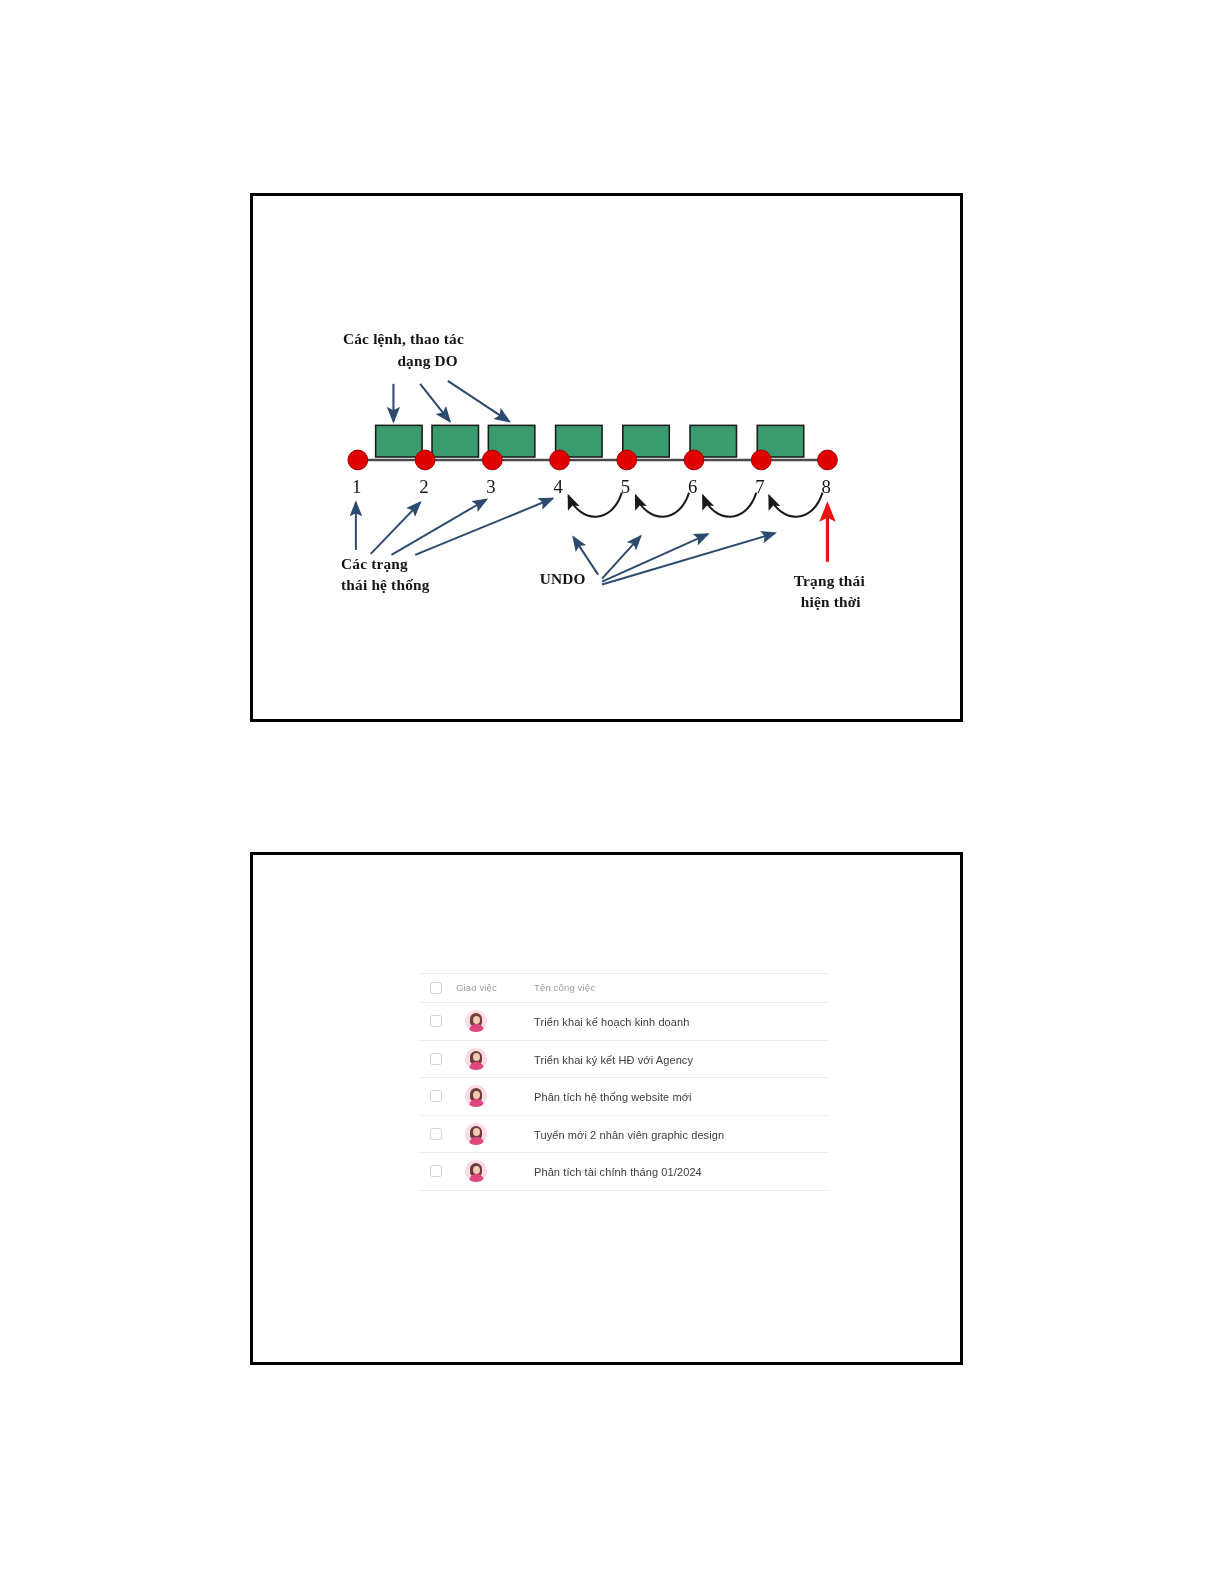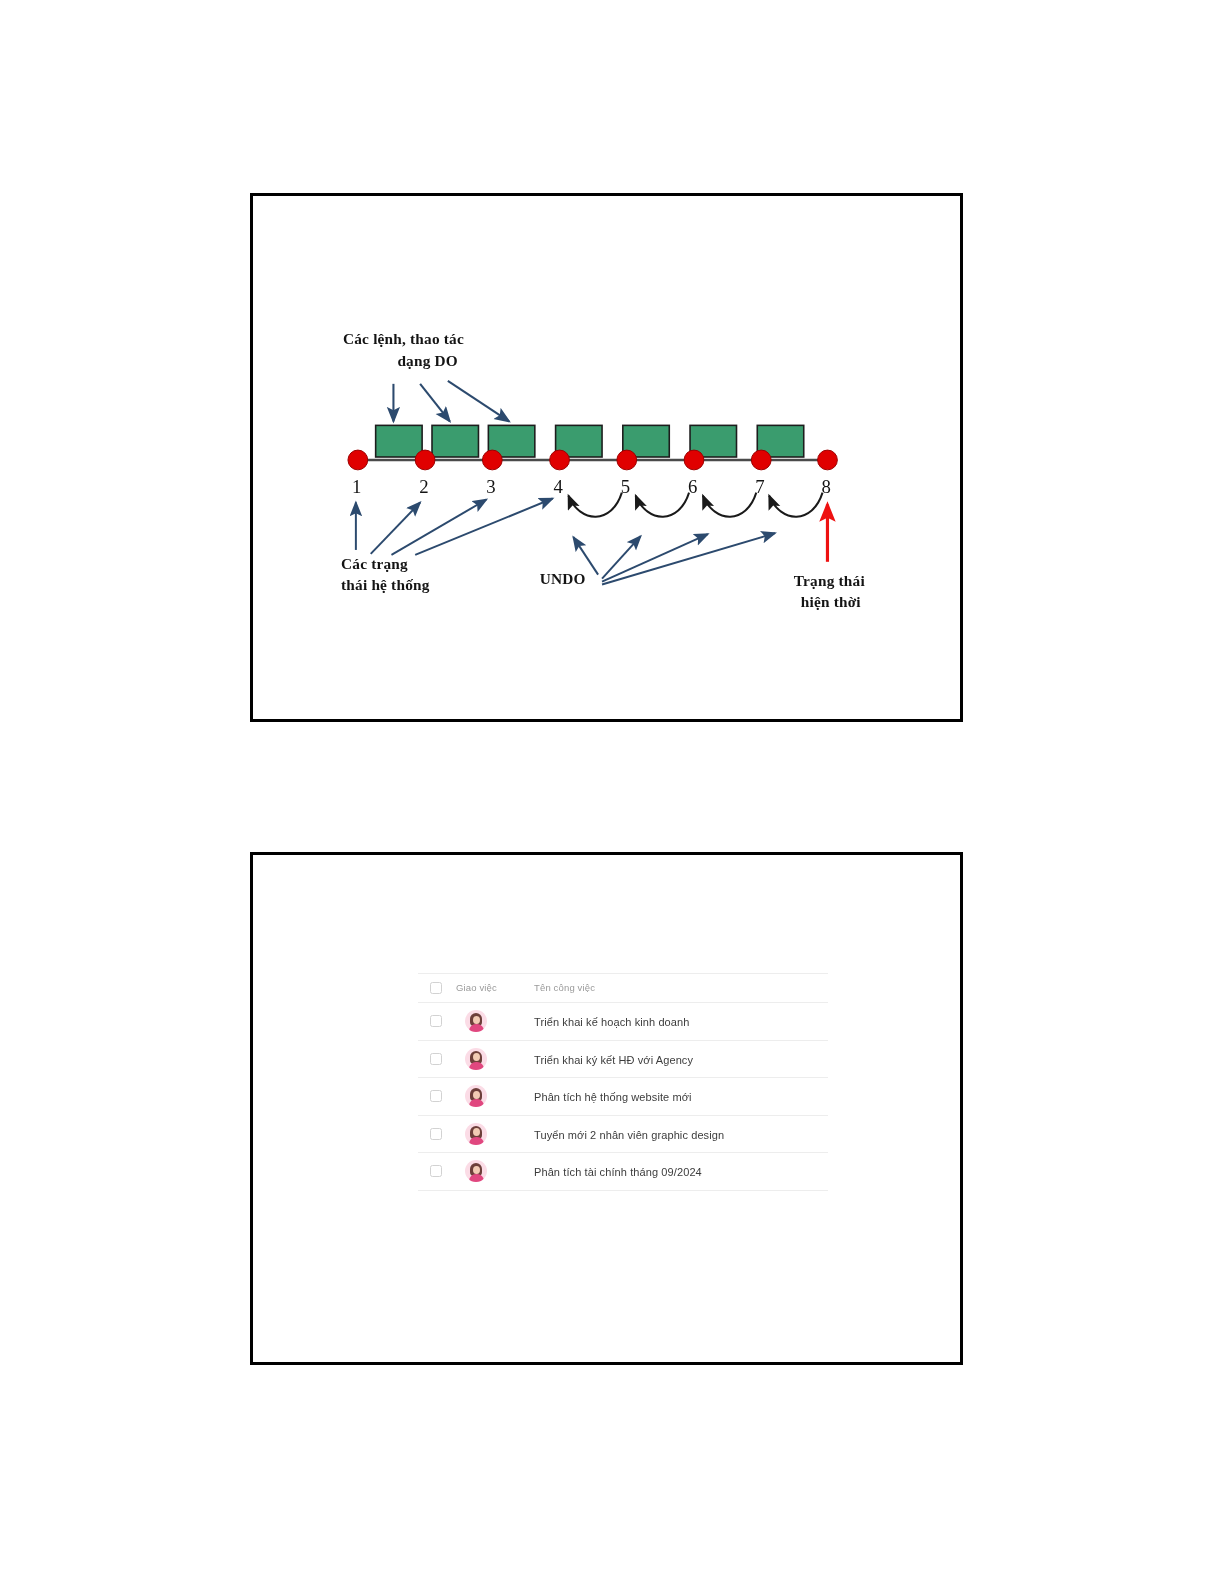--- a/index.html
+++ b/index.html
@@ -295,20 +295,20 @@
               <td class="col-check">
                 <span class="chk"></span>
               </td>
               <td class="col-assign">
                 <div class="avatar">
                   <span class="av-hair"></span>
                   <span class="av-face"></span>
                   <span class="av-body"></span>
                 </div>
               </td>
-              <td class="col-name"><span class="task-name">Phân tích tài chính tháng 09/2024</span></td>
+              <td class="col-name"><span class="task-name">Phân tích tài chính tháng 01/2024</span></td>
             </tr>
           </tbody>
       </table>
     </div>
   </div>
 
 </div>
 
 </body></html>

